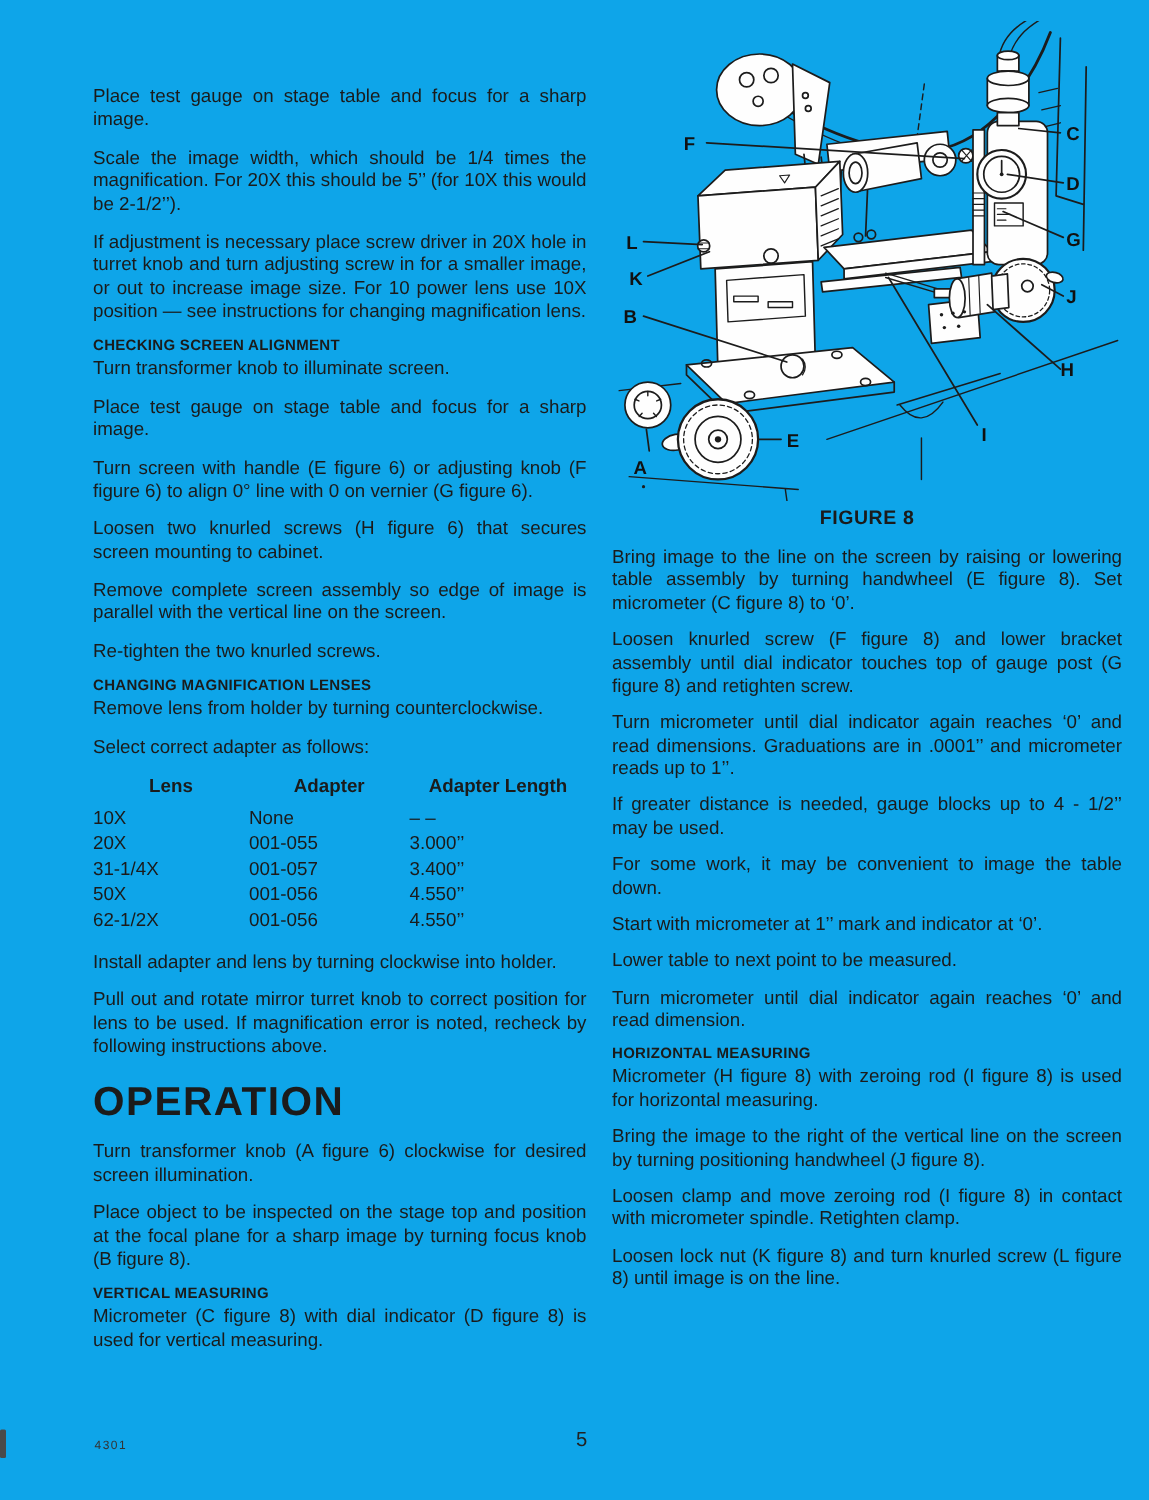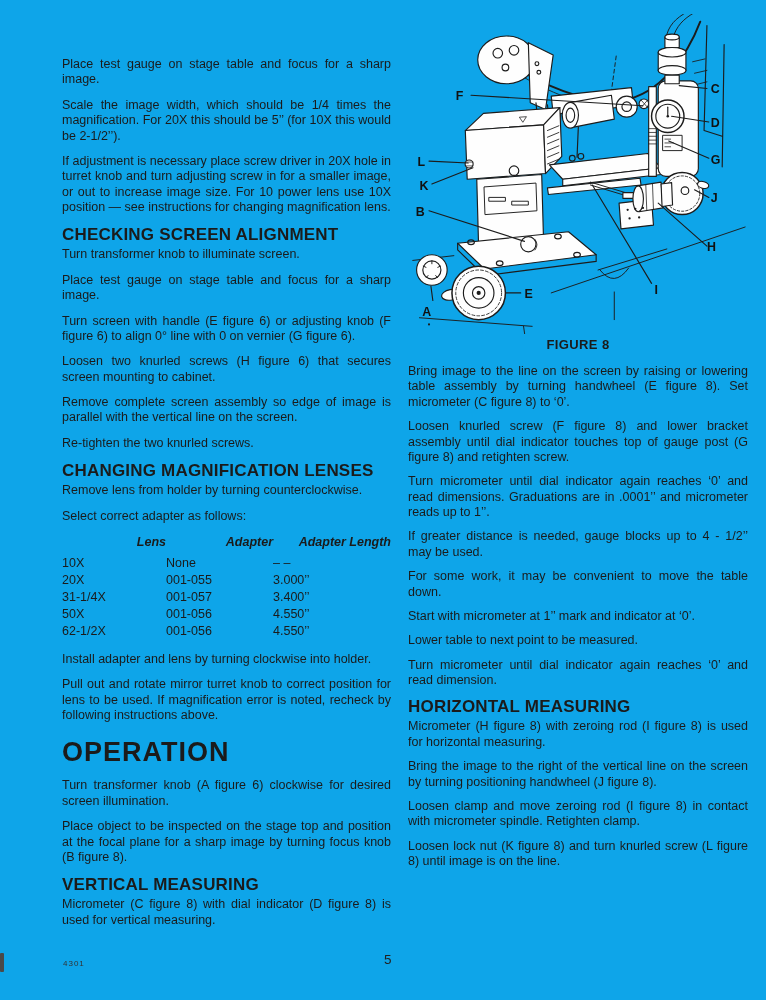--- a/index.html
+++ b/index.html
@@ -14,33 +14,33 @@
   .page{position:absolute;inset:0;background:#0ea5e9;}
   .col{position:absolute;}
   .col-left{left:62px;top:57px;width:329px;}
   .col-right{left:408px;top:14px;width:340px;}
   p.body-text{
     font-size:12.5px;line-height:1.23;text-align:justify;
     margin:0 0 10px;
   }
   .col-right p.body-text{margin:0 0 9px;}
   h3.section-heading{
-    font-size:17px;font-weight:700;letter-spacing:.2px;
+    font-size:10px;font-weight:700;letter-spacing:.2px;
     margin:1px 0 2px;
   }
   h1.operation-heading{
     font-size:27px;font-weight:700;letter-spacing:1px;
     margin:14px 0 10px;
   }
   table.adapter-table{
     border-collapse:collapse;margin:3px 0 12px;
     font-size:12.5px;line-height:1.28;
   }
   table.adapter-table th{
-    text-align:right;font-weight:700;padding:0 0 5px;font-style:italic;
+    text-align:center;font-weight:700;padding:0 0 5px;
   }
   table.adapter-table td{padding:0 0 1px;}
   .c1{width:104px;}
   .c2{width:107px;}
   .c3{width:118px;}
   .figure-wrap{width:340px;margin:0 0 12px;}
   .figure-wrap svg{display:block;}
   .figure-caption{
     font-size:13px;font-weight:700;text-align:center;
     letter-spacing:.4px;margin-top:3px;
@@ -287,21 +287,21 @@
           <text class="fig-label" x="10" y="159">L</text>
         </g>
       </svg>
       <div class="figure-caption">FIGURE 8</div>
     </div>
 
     <p class="body-text">Bring image to the line on the screen by raising or lowering table assembly by turning handwheel (E figure 8). Set micrometer (C figure 8) to ‘0’.</p>
     <p class="body-text">Loosen knurled screw (F figure 8) and lower bracket assembly until dial indicator touches top of gauge post (G figure 8) and retighten screw.</p>
     <p class="body-text">Turn micrometer until dial indicator again reaches ‘0’ and read dimensions. Graduations are in .0001’’ and micrometer reads up to 1’’.</p>
     <p class="body-text">If greater distance is needed, gauge blocks up to 4 - 1/2’’ may be used.</p>
-    <p class="body-text">For some work, it may be convenient to move the table down.</p>
+    <p class="body-text">For some work, it may be convenient to image the table down.</p>
     <p class="body-text">Start with micrometer at 1’’ mark and indicator at ‘0’.</p>
     <p class="body-text">Lower table to next point to be measured.</p>
     <p class="body-text">Turn micrometer until dial indicator again reaches ‘0’ and read dimension.</p>
 
     <h3 class="section-heading">HORIZONTAL MEASURING</h3>
     <p class="body-text">Micrometer (H figure 8) with zeroing rod (I figure 8) is used for horizontal measuring.</p>
     <p class="body-text">Bring the image to the right of the vertical line on the screen by turning positioning handwheel (J figure 8).</p>
     <p class="body-text">Loosen clamp and move zeroing rod (I figure 8) in contact with micrometer spindle. Retighten clamp.</p>
     <p class="body-text">Loosen lock nut (K figure 8) and turn knurled screw (L figure 8) until image is on the line.</p>
   </div>

